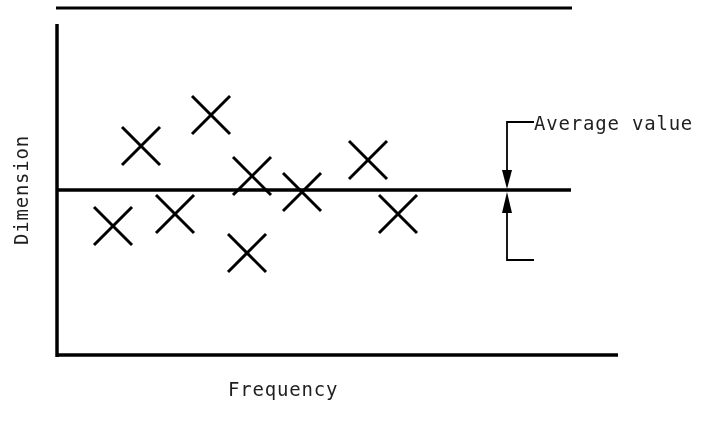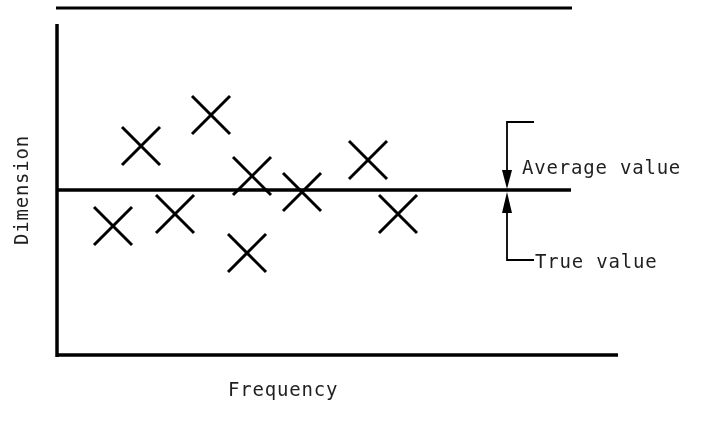--- a/index.html
+++ b/index.html
@@ -11,21 +11,21 @@
   .fig svg{position:absolute;left:0;top:0;}
   .lbl{
     position:absolute;font-size:19px;line-height:22px;letter-spacing:0.8px;
     white-space:nowrap;color:#1f1f1f;
   }
   .ylabel{
     left:-79px;top:179px;width:200px;height:22px;text-align:center;
     transform:rotate(-90deg);
   }
   .xlabel{left:228px;top:378px;width:124px;text-align:left;}
-  .ann-avg{left:522px;top:112px;margin-top:44px;}
+  .ann-avg{left:534px;top:112px;}
   .ann-true{left:535px;top:250px;}
 </style>
 </head>
 <body>
 
 <div class="fig">
   <svg id="plot" width="708" height="422" viewBox="0 0 708 422">
       <line x1="56" y1="8" x2="572" y2="8" stroke="#000000" stroke-width="3"></line>
       <line x1="57" y1="24" x2="57" y2="357" stroke="#000000" stroke-width="3.5"></line>
       <line x1="56" y1="355" x2="618" y2="355" stroke="#000000" stroke-width="3.5"></line>
@@ -49,14 +49,13 @@
       <line x1="379" y1="195" x2="417" y2="233" stroke="#000000" stroke-width="3"></line>
       <line x1="379" y1="233" x2="417" y2="195" stroke="#000000" stroke-width="3"></line>
       <polyline points="534,122 507,122 507,171" fill="none" stroke="#000000" stroke-width="1.8"></polyline>
       <polygon points="507,189 502,170 512,170" fill="#000000"></polygon>
       <polyline points="534,260 507,260 507,212" fill="none" stroke="#000000" stroke-width="1.8"></polyline>
       <polygon points="507,192 502,213 512,213" fill="#000000"></polygon>
     </svg>
   <div class="lbl ylabel">Dimension</div>
   <div class="lbl xlabel">Frequency</div>
   <div class="lbl ann-avg">Average value</div>
-  <div class="lbl ann-true">True value</div>
 </div>
 
 </body></html>

